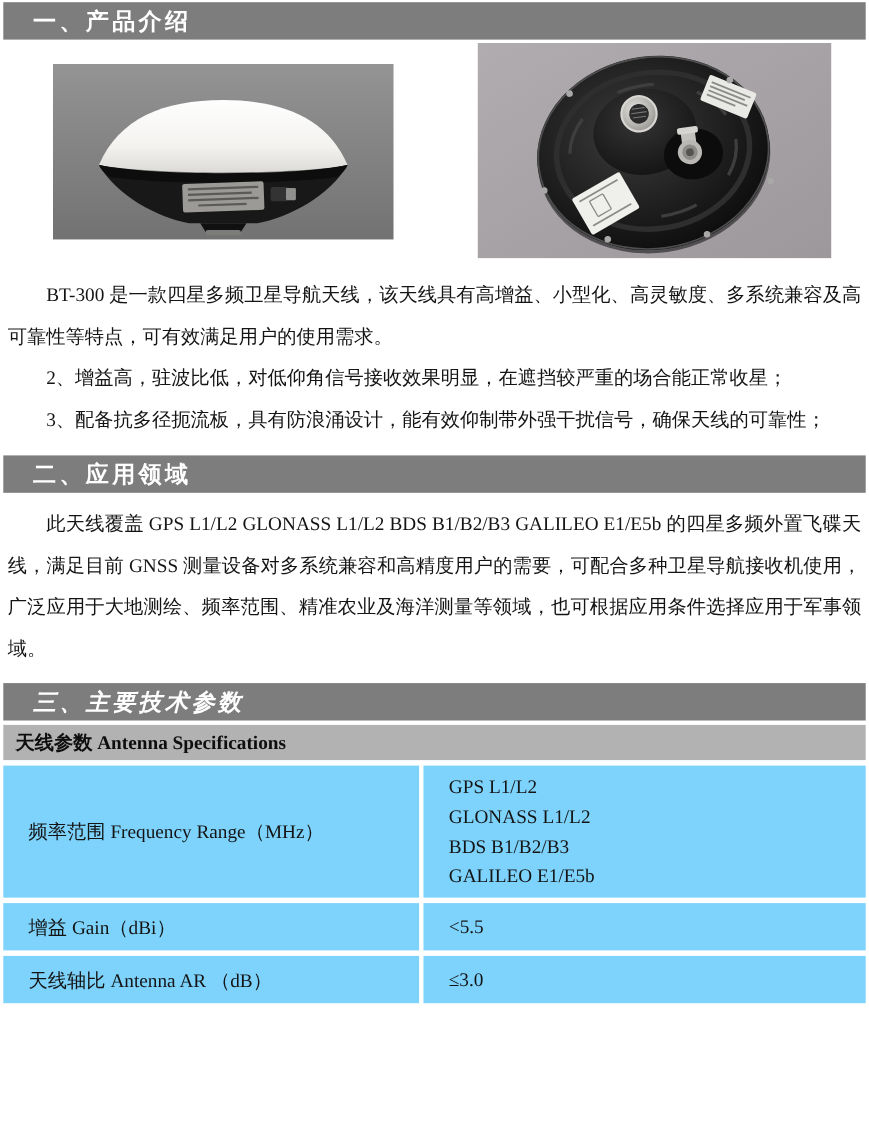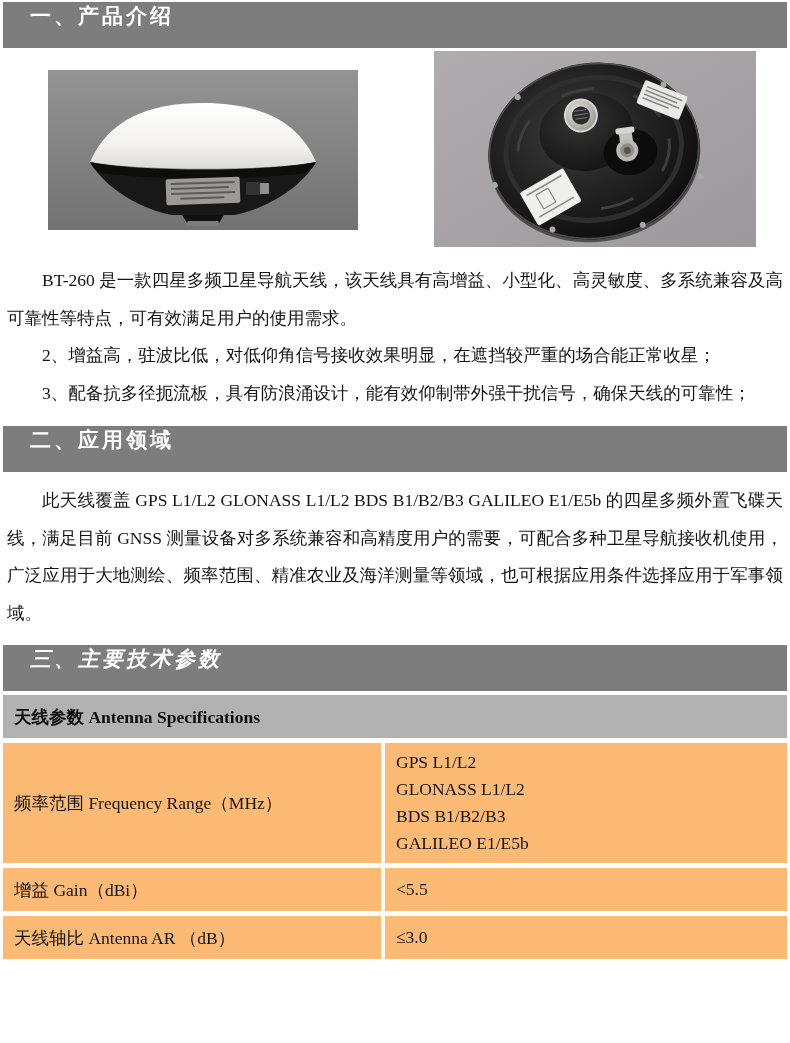--- a/index.html
+++ b/index.html
@@ -2,50 +2,50 @@
 <html><head>
 <meta charset="utf-8">
 <style>
   html,body{margin:0;padding:0;}
   body{
     width:790px;height:1043px;overflow:hidden;background:#ffffff;
     font-family:"Liberation Serif","DejaVu Serif",serif;color:#141414;
   }
   .page{padding:0 3px;}
   .section-bar{
-    height:46px;background:#7d7d7d;color:#ffffff;
-    display:flex;align-items:flex-start;padding-left:27px;box-sizing:border-box;
+    height:34px;background:#7d7d7d;color:#ffffff;
+    display:flex;align-items:center;padding-left:27px;box-sizing:border-box;
     font-family:"Liberation Sans","DejaVu Sans",sans-serif;
     font-weight:bold;font-size:21px;letter-spacing:3px;
   }
   .bar-1{margin-top:2px;}
   .bar-2{margin-top:14px;}
   .bar-3{margin-top:13px;font-style:italic;}
   .photos{position:relative;height:204px;}
   .photo{position:absolute;overflow:hidden;}
   .photo-left{left:45px;top:22px;width:310px;height:160px;}
   .photo-right{left:431px;top:3px;width:322px;height:196px;}
   .para{
     font-size:17.5px;line-height:37.5px;text-align:justify;
     margin:0;padding:0 4px;
   }
   .lead{margin-top:10px;}
   .indent{text-indent:2em;}
   .spec-header{
-    margin-top:4px;height:43px;background:#b2b2b2;color:#0e0e0e;
+    margin-top:4px;height:32px;background:#b2b2b2;color:#0e0e0e;
     display:flex;align-items:center;padding-left:11px;box-sizing:border-box;
     font-weight:bold;font-size:17.5px;
   }
   .spec-row{
     display:grid;grid-template-columns:378px 1fr;column-gap:4px;margin-top:5px;
   }
   .spec-cell{
-    background:#fdba74;font-size:17.5px;
+    background:#7dd3fc;font-size:17.5px;
     display:flex;align-items:center;
-    padding-left:11px;box-sizing:border-box;
+    padding-left:23px;box-sizing:border-box;
   }
   .row-tall .spec-cell{min-height:107px;}
   .row-std .spec-cell{min-height:43px;}
   .value-multiline{white-space:pre-line;line-height:27px;padding-top:6px;padding-bottom:6px;}
 </style>
 </head>
 <body>
 
 <div class="page">
 
@@ -145,21 +145,21 @@
           <circle cx="238" cy="44" r="3" fill="#a9a9a7"></circle>
           <circle cx="262" cy="140" r="3" fill="#a9a9a7"></circle>
           <circle cx="198" cy="180" r="3" fill="#a9a9a7"></circle>
           <circle cx="108" cy="172" r="3" fill="#a9a9a7"></circle>
           <circle cx="57" cy="120" r="3" fill="#a9a9a7"></circle>
         </g>
       </svg>
     </div>
   </div>
 
-  <p class="para indent lead">BT-260 是一款四星多频卫星导航天线，该天线具有高增益、小型化、高灵敏度、多系统兼容及高可靠性等特点，可有效满足用户的使用需求。</p>
+  <p class="para indent lead">BT-300 是一款四星多频卫星导航天线，该天线具有高增益、小型化、高灵敏度、多系统兼容及高可靠性等特点，可有效满足用户的使用需求。</p>
   <p class="para indent">2、增益高，驻波比低，对低仰角信号接收效果明显，在遮挡较严重的场合能正常收星；</p>
   <p class="para indent">3、配备抗多径扼流板，具有防浪涌设计，能有效仰制带外强干扰信号，确保天线的可靠性；</p>
 
   <div class="section-bar bar-2">
     <span>二、应用领域</span>
   </div>
 
   <p class="para indent lead">此天线覆盖 GPS L1/L2 GLONASS L1/L2 BDS B1/B2/B3 GALILEO E1/E5b 的四星多频外置飞碟天线，满足目前 GNSS 测量设备对多系统兼容和高精度用户的需要，可配合多种卫星导航接收机使用，广泛应用于大地测绘、频率范围、精准农业及海洋测量等领域，也可根据应用条件选择应用于军事领域。</p>
 
   <div class="section-bar bar-3">

